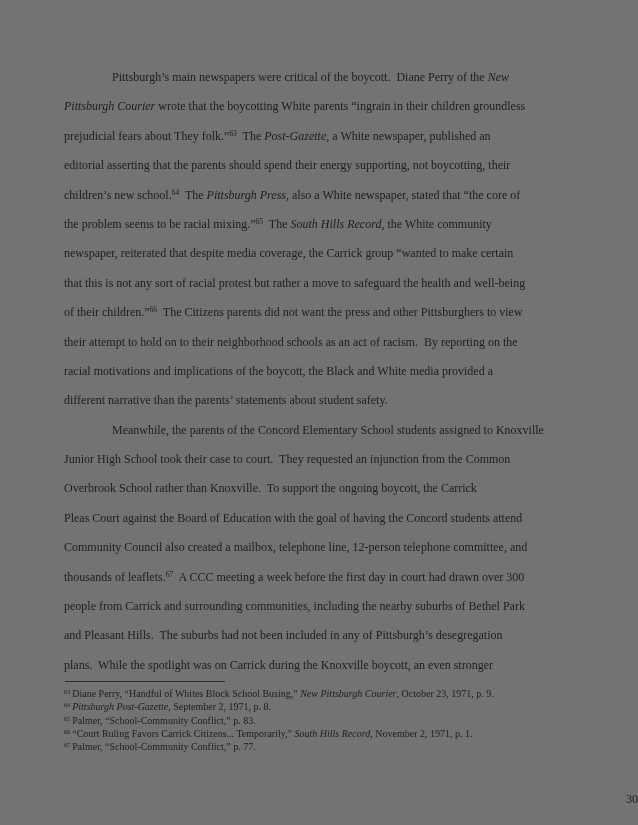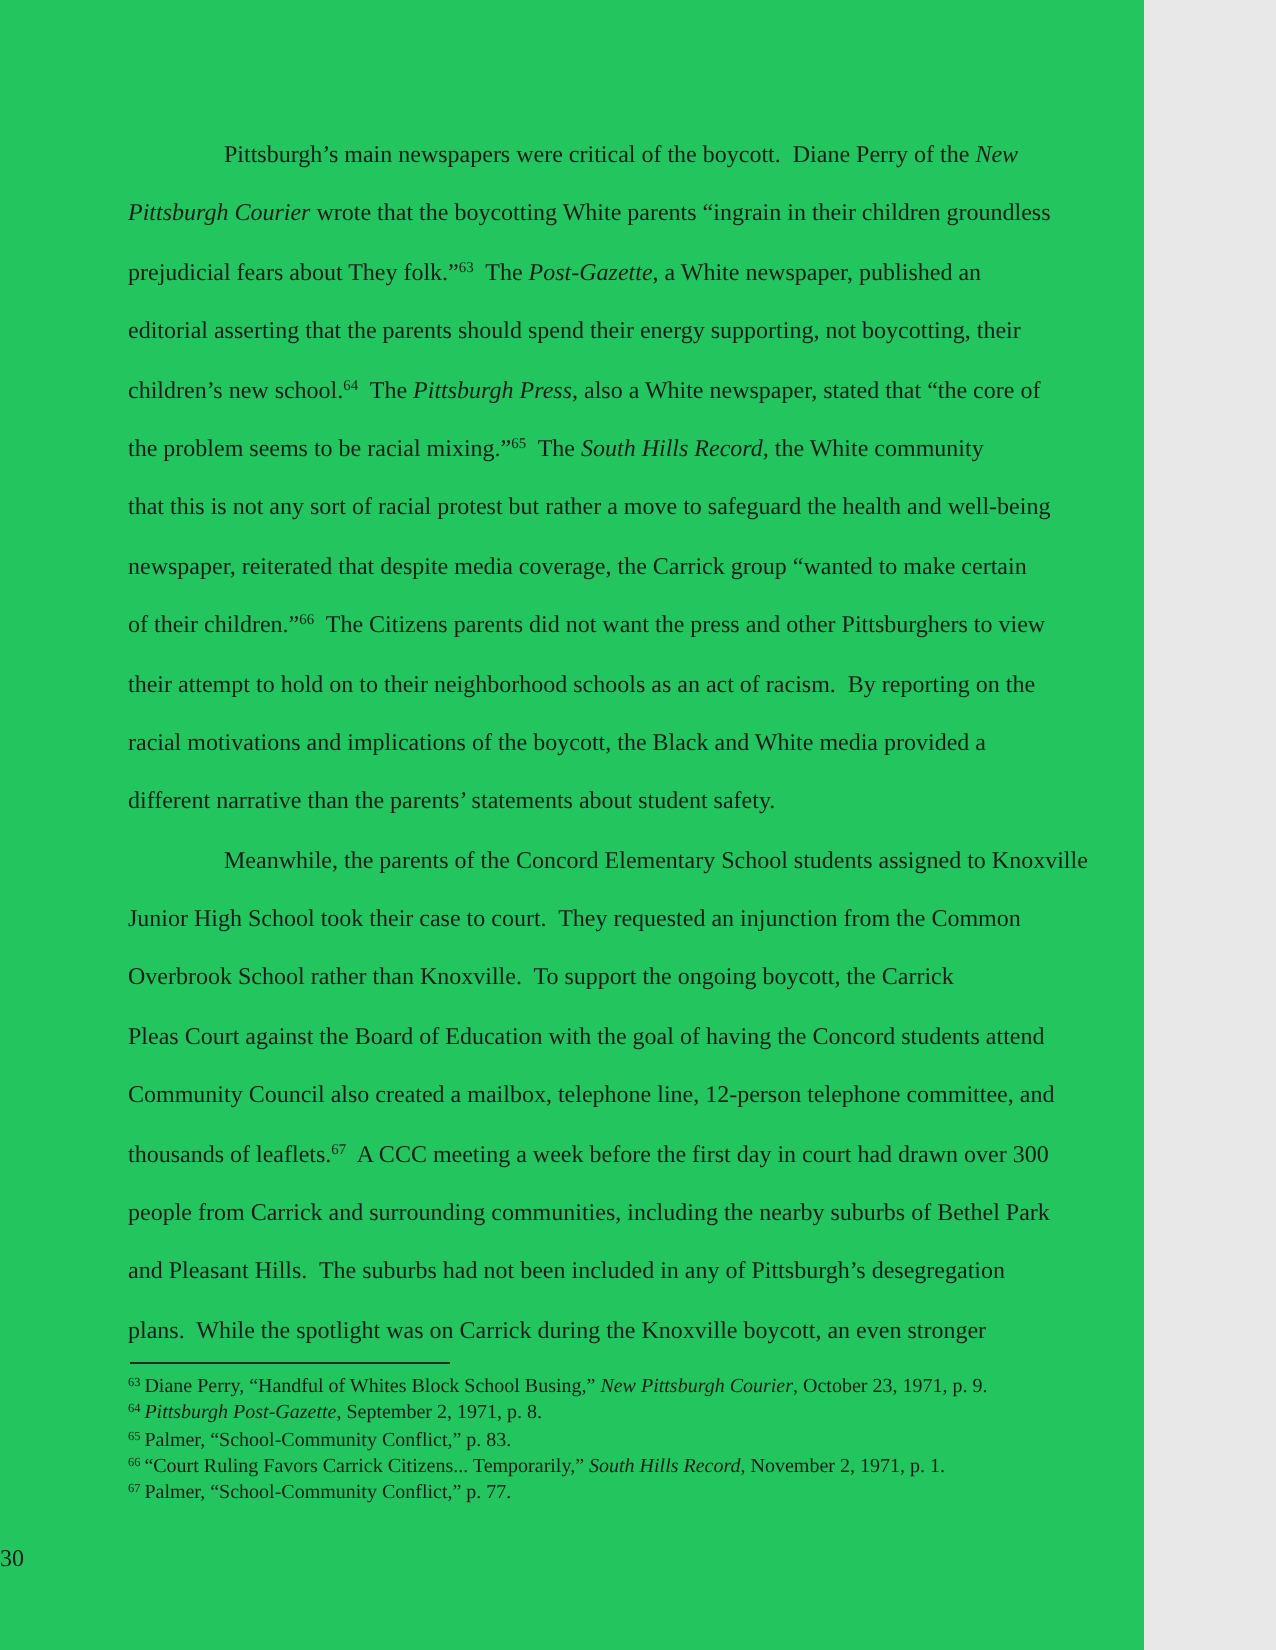--- a/index.html
+++ b/index.html
@@ -1,20 +1,20 @@
 <!DOCTYPE html>
 <html><head>
 <meta charset="utf-8">
 <style>
   html, body { margin: 0; padding: 0; background: #e8e8e8; }
   .page {
     position: relative;
-    width: 572px;
+    width: 638px;
     height: 825px;
-    background: #22c55e;
+    background: #737373;
     font-family: "Liberation Serif", "DejaVu Serif", serif;
     color: #1d1d1d;
     overflow: hidden;
   }
   .body-text {
     position: absolute;
     left: 64px;
     top: 63px;
     width: 510px;
   }
@@ -47,39 +47,39 @@
   }
   .footnote {
     font-size: 10px;
     line-height: 13.3px;
     white-space: pre;
   }
   .fnum { margin-right: 2px; }
   .page-number {
     position: absolute;
     left: 0;
-    top: 772px;
+    top: 792px;
     width: 100%;
-    text-align: left;
+    text-align: right;
     font-size: 12px;
   }
 </style>
 </head>
 <body>
 
 <div class="page">
   <div class="body-text" id="body-lines">
       <div class="line indent"><span>Pittsburgh’s main newspapers were critical of the boycott.  Diane Perry of the </span><span class="i">New</span></div>
       <div class="line"><span class="i">Pittsburgh Courier</span><span> wrote that the boycotting White parents “ingrain in their children groundless</span></div>
       <div class="line"><span>prejudicial fears about They folk.”</span><span class="sup">63</span><span>  The </span><span class="i">Post-Gazette</span><span>, a White newspaper, published an</span></div>
       <div class="line"><span>editorial asserting that the parents should spend their energy supporting, not boycotting, their</span></div>
       <div class="line"><span>children’s new school.</span><span class="sup">64</span><span>  The </span><span class="i">Pittsburgh Press</span><span>, also a White newspaper, stated that “the core of</span></div>
       <div class="line"><span>the problem seems to be racial mixing.”</span><span class="sup">65</span><span>  The </span><span class="i">South Hills Record</span><span>, the White community</span></div>
+      <div class="line"><span>newspaper, reiterated that despite media coverage, the Carrick group “wanted to make certain</span></div>
       <div class="line"><span>that this is not any sort of racial protest but rather a move to safeguard the health and well-being</span></div>
-      <div class="line"><span>newspaper, reiterated that despite media coverage, the Carrick group “wanted to make certain</span></div>
       <div class="line"><span>of their children.”</span><span class="sup">66</span><span>  The Citizens parents did not want the press and other Pittsburghers to view</span></div>
       <div class="line"><span>their attempt to hold on to their neighborhood schools as an act of racism.  By reporting on the</span></div>
       <div class="line"><span>racial motivations and implications of the boycott, the Black and White media provided a</span></div>
       <div class="line"><span>different narrative than the parents’ statements about student safety.</span></div>
       <div class="line indent"><span>Meanwhile, the parents of the Concord Elementary School students assigned to Knoxville</span></div>
       <div class="line"><span>Junior High School took their case to court.  They requested an injunction from the Common</span></div>
       <div class="line"><span>Overbrook School rather than Knoxville.  To support the ongoing boycott, the Carrick</span></div>
       <div class="line"><span>Pleas Court against the Board of Education with the goal of having the Concord students attend</span></div>
       <div class="line"><span>Community Council also created a mailbox, telephone line, 12-person telephone committee, and</span></div>
       <div class="line"><span>thousands of leaflets.</span><span class="sup">67</span><span>  A CCC meeting a week before the first day in court had drawn over 300</span></div>

